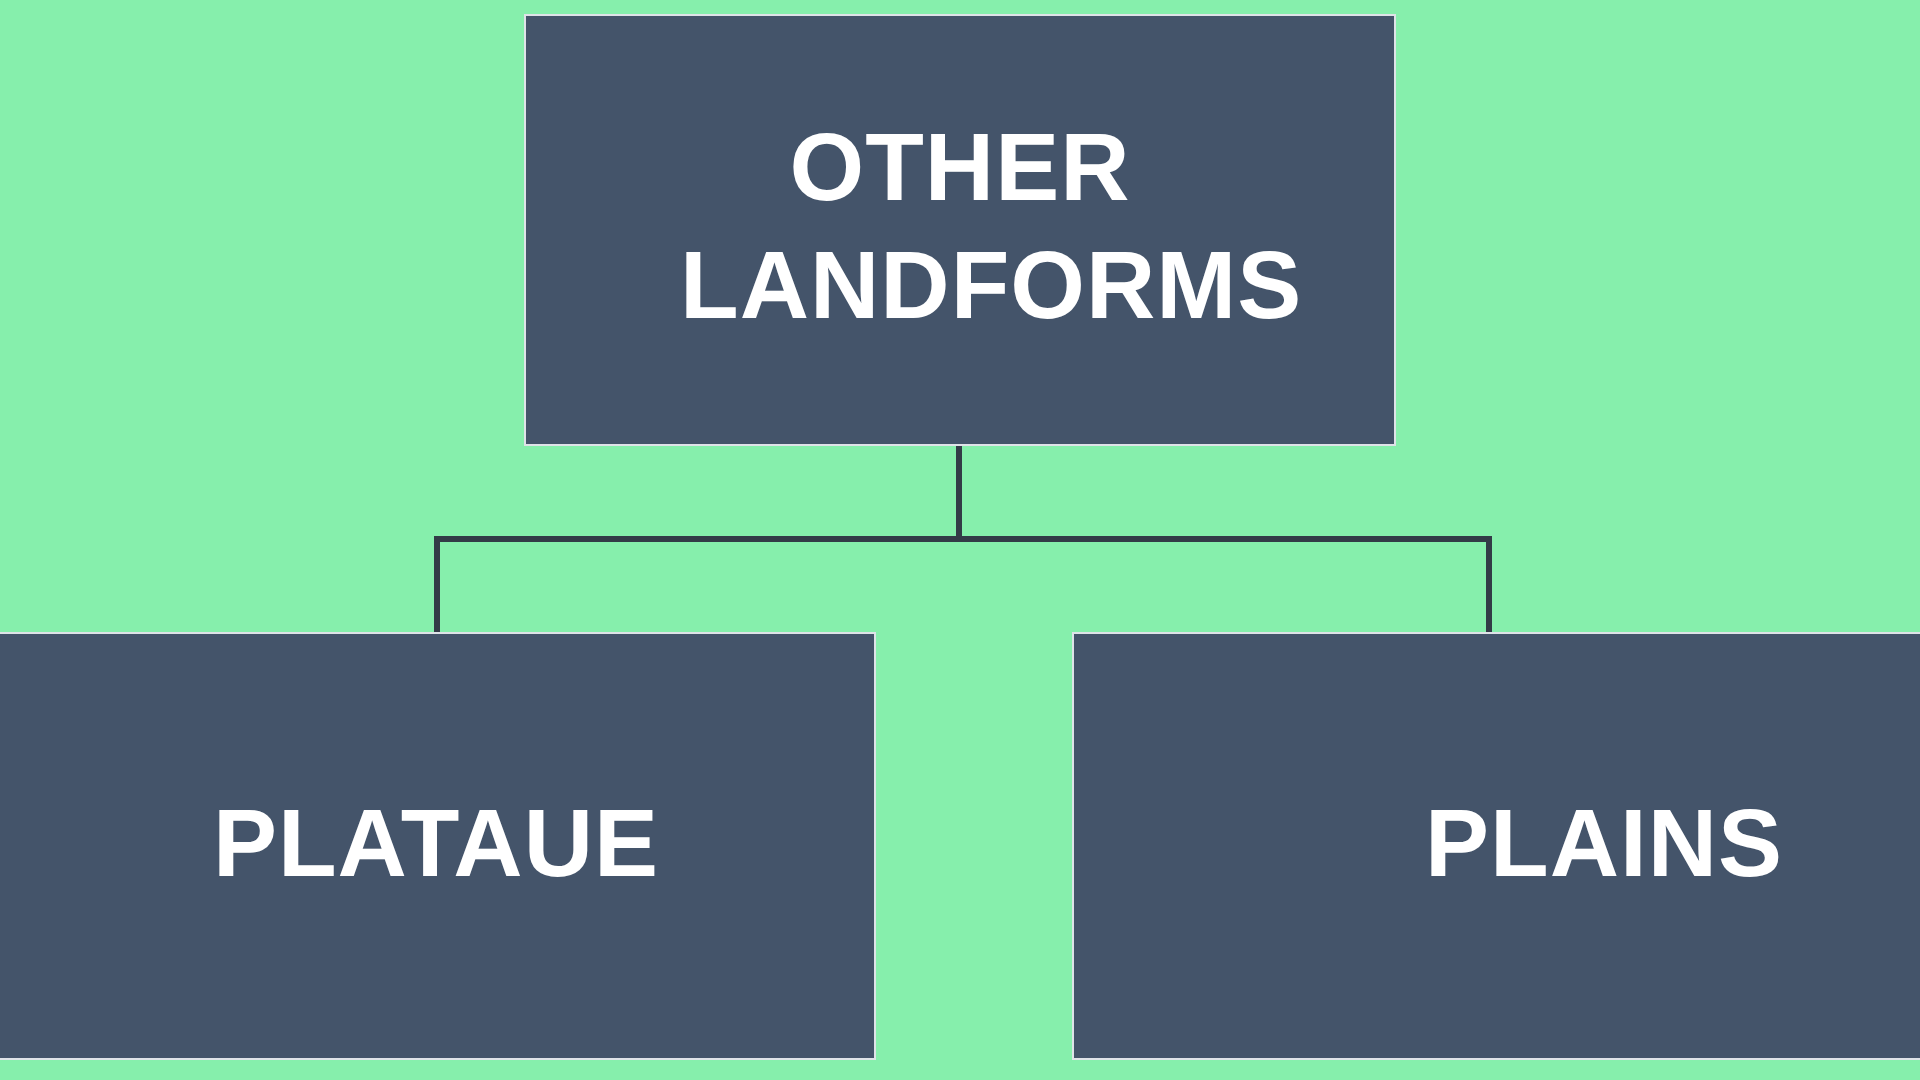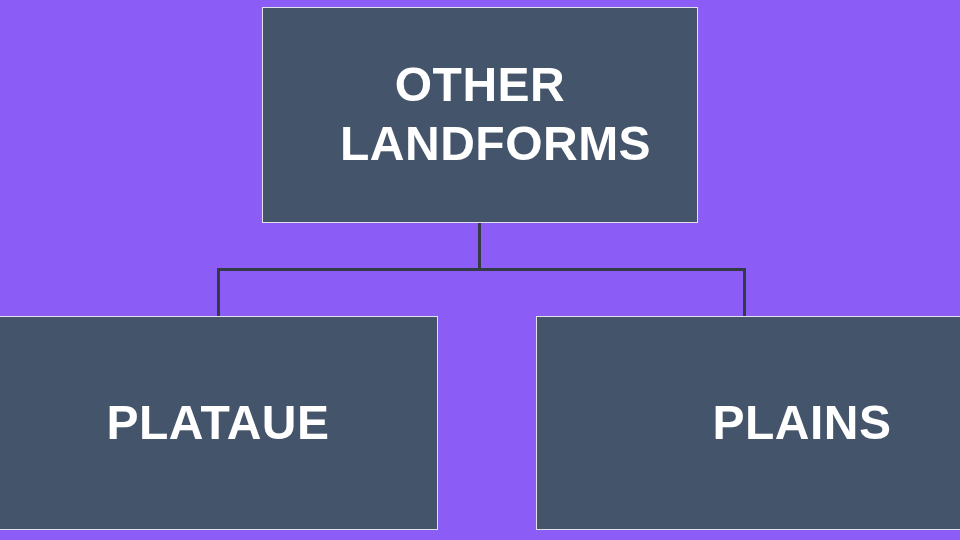--- a/index.html
+++ b/index.html
@@ -7,21 +7,21 @@
     padding: 0;
     background: #ffffff;
   }
   body {
     font-family: "Liberation Sans", sans-serif;
   }
   #canvas {
     position: relative;
     width: 960px;
     height: 540px;
-    background: #8b5cf6;
+    background: #86efac;
     overflow: hidden;
   }
 
   
   .node {
     position: absolute;
     box-sizing: border-box;
     background: #44546a;
     border: 1px solid #dfe3e8;
     display: flex;

